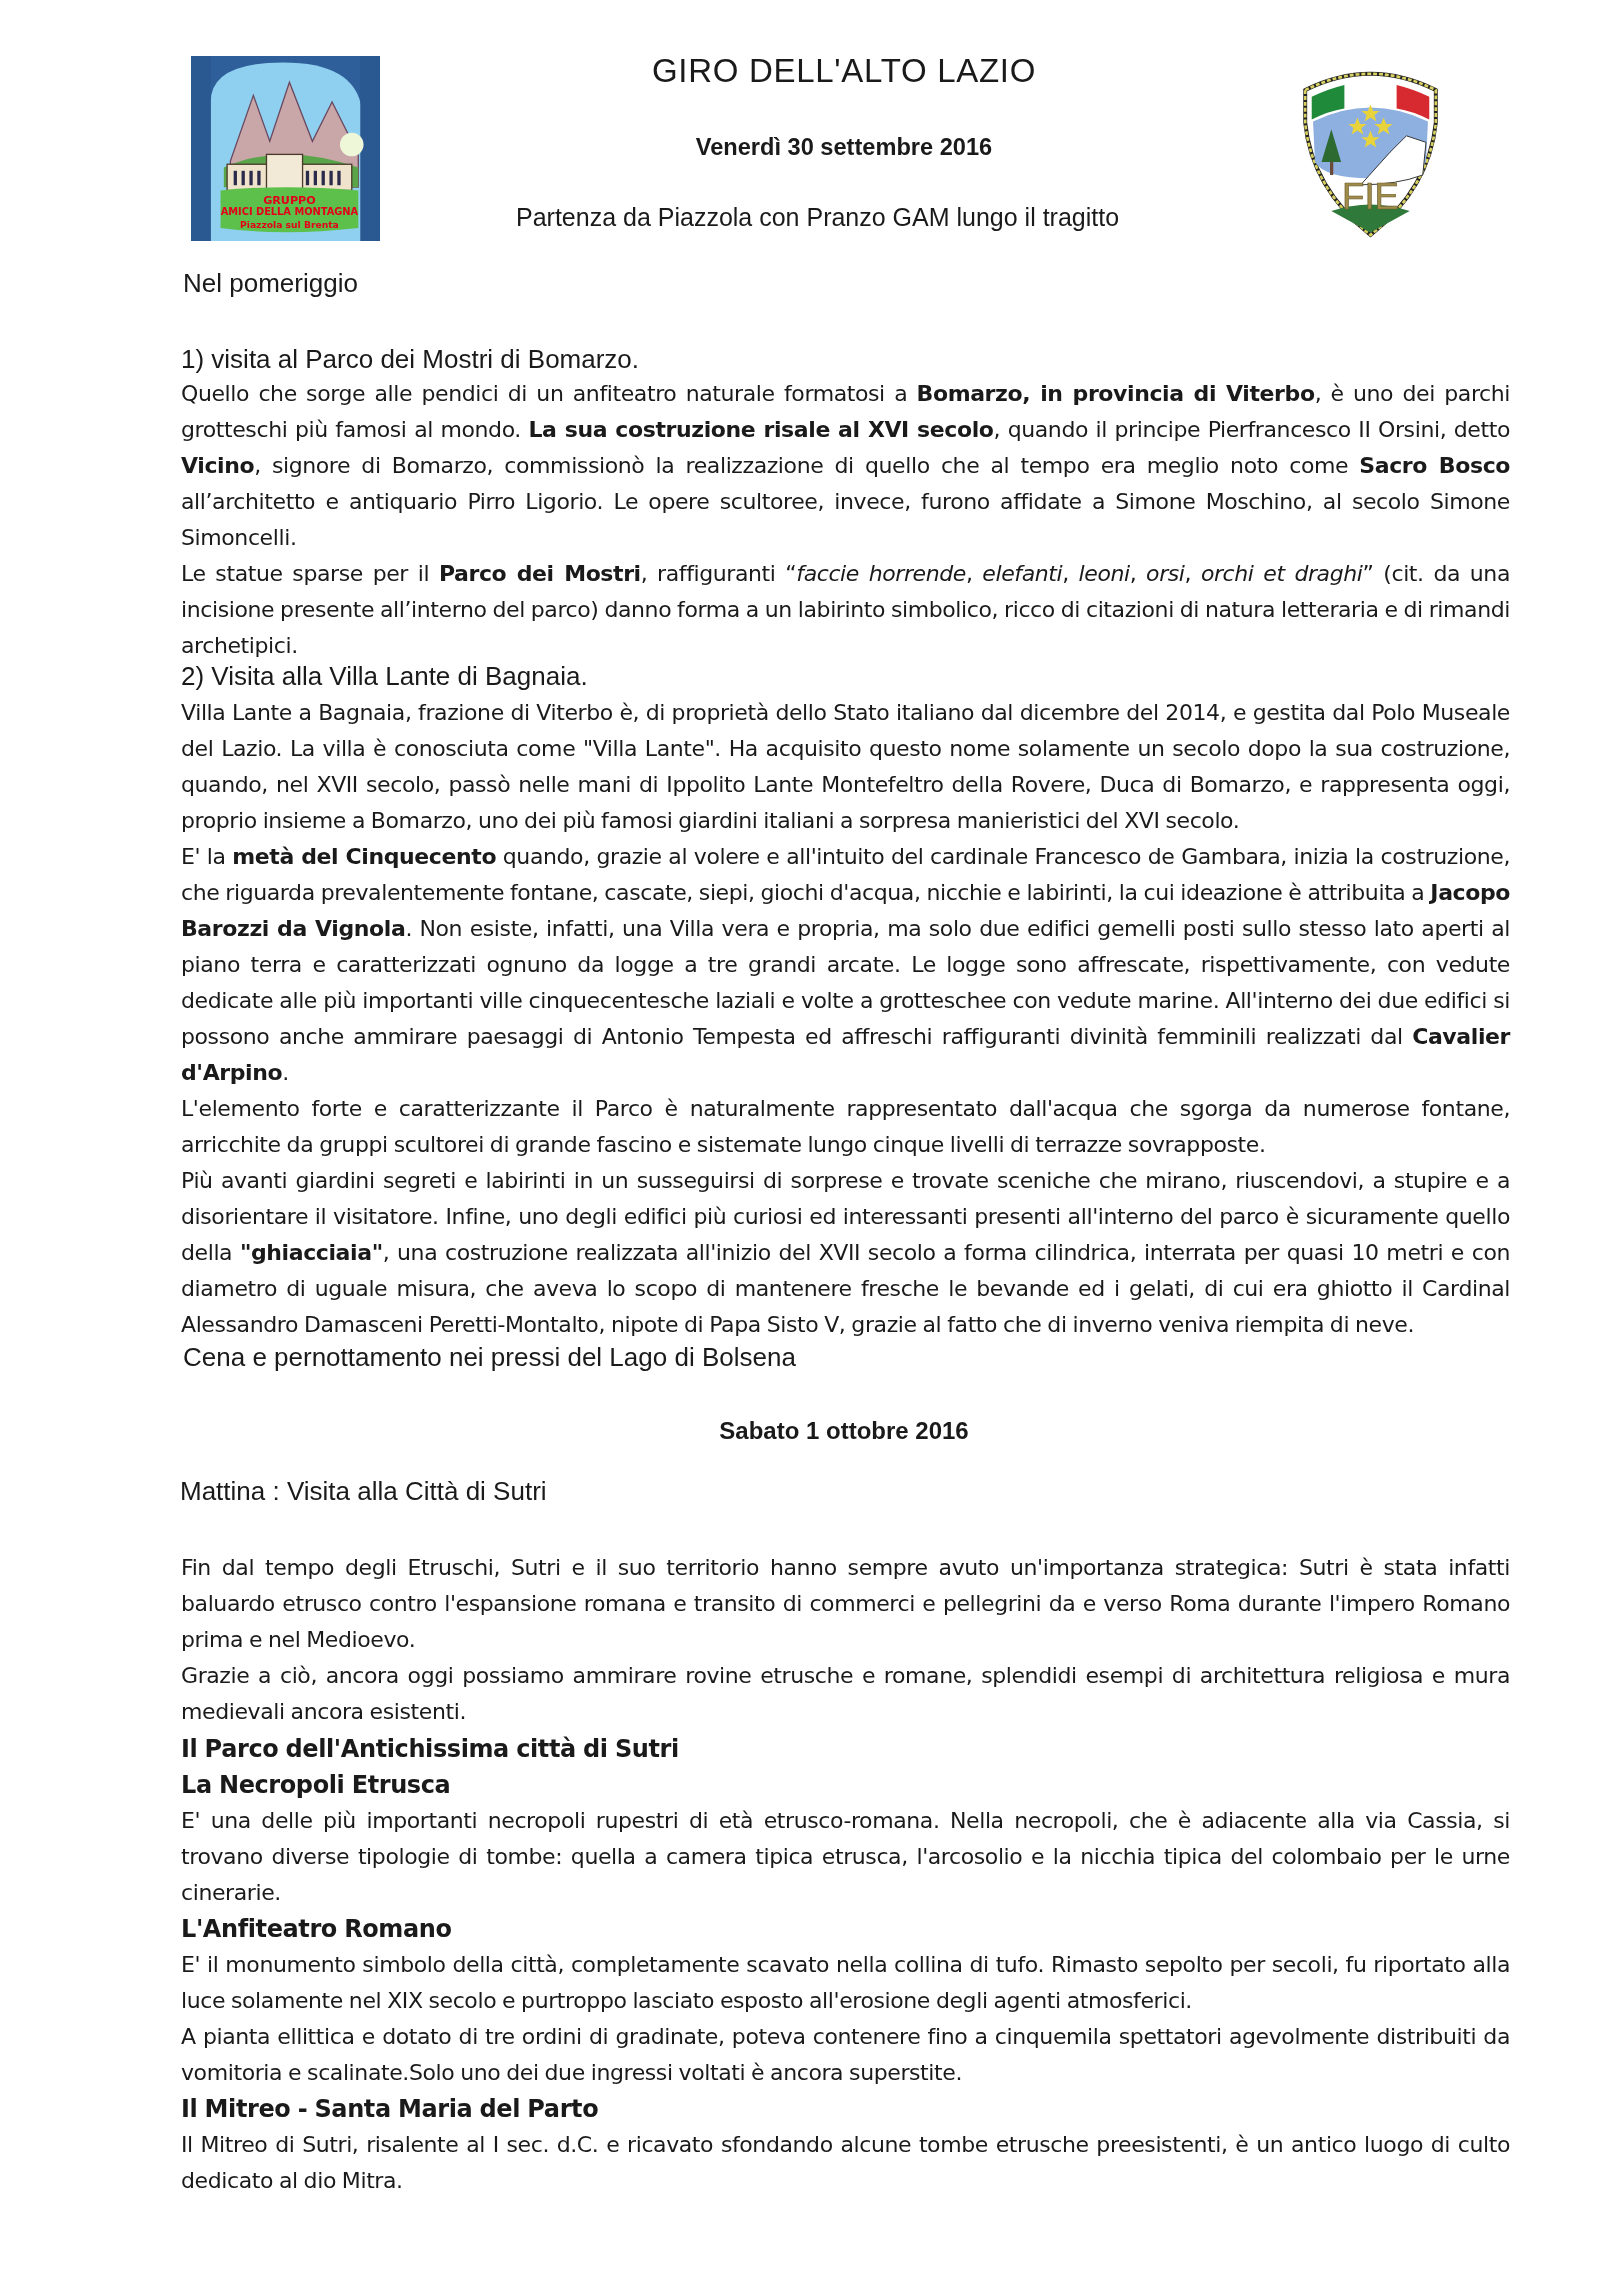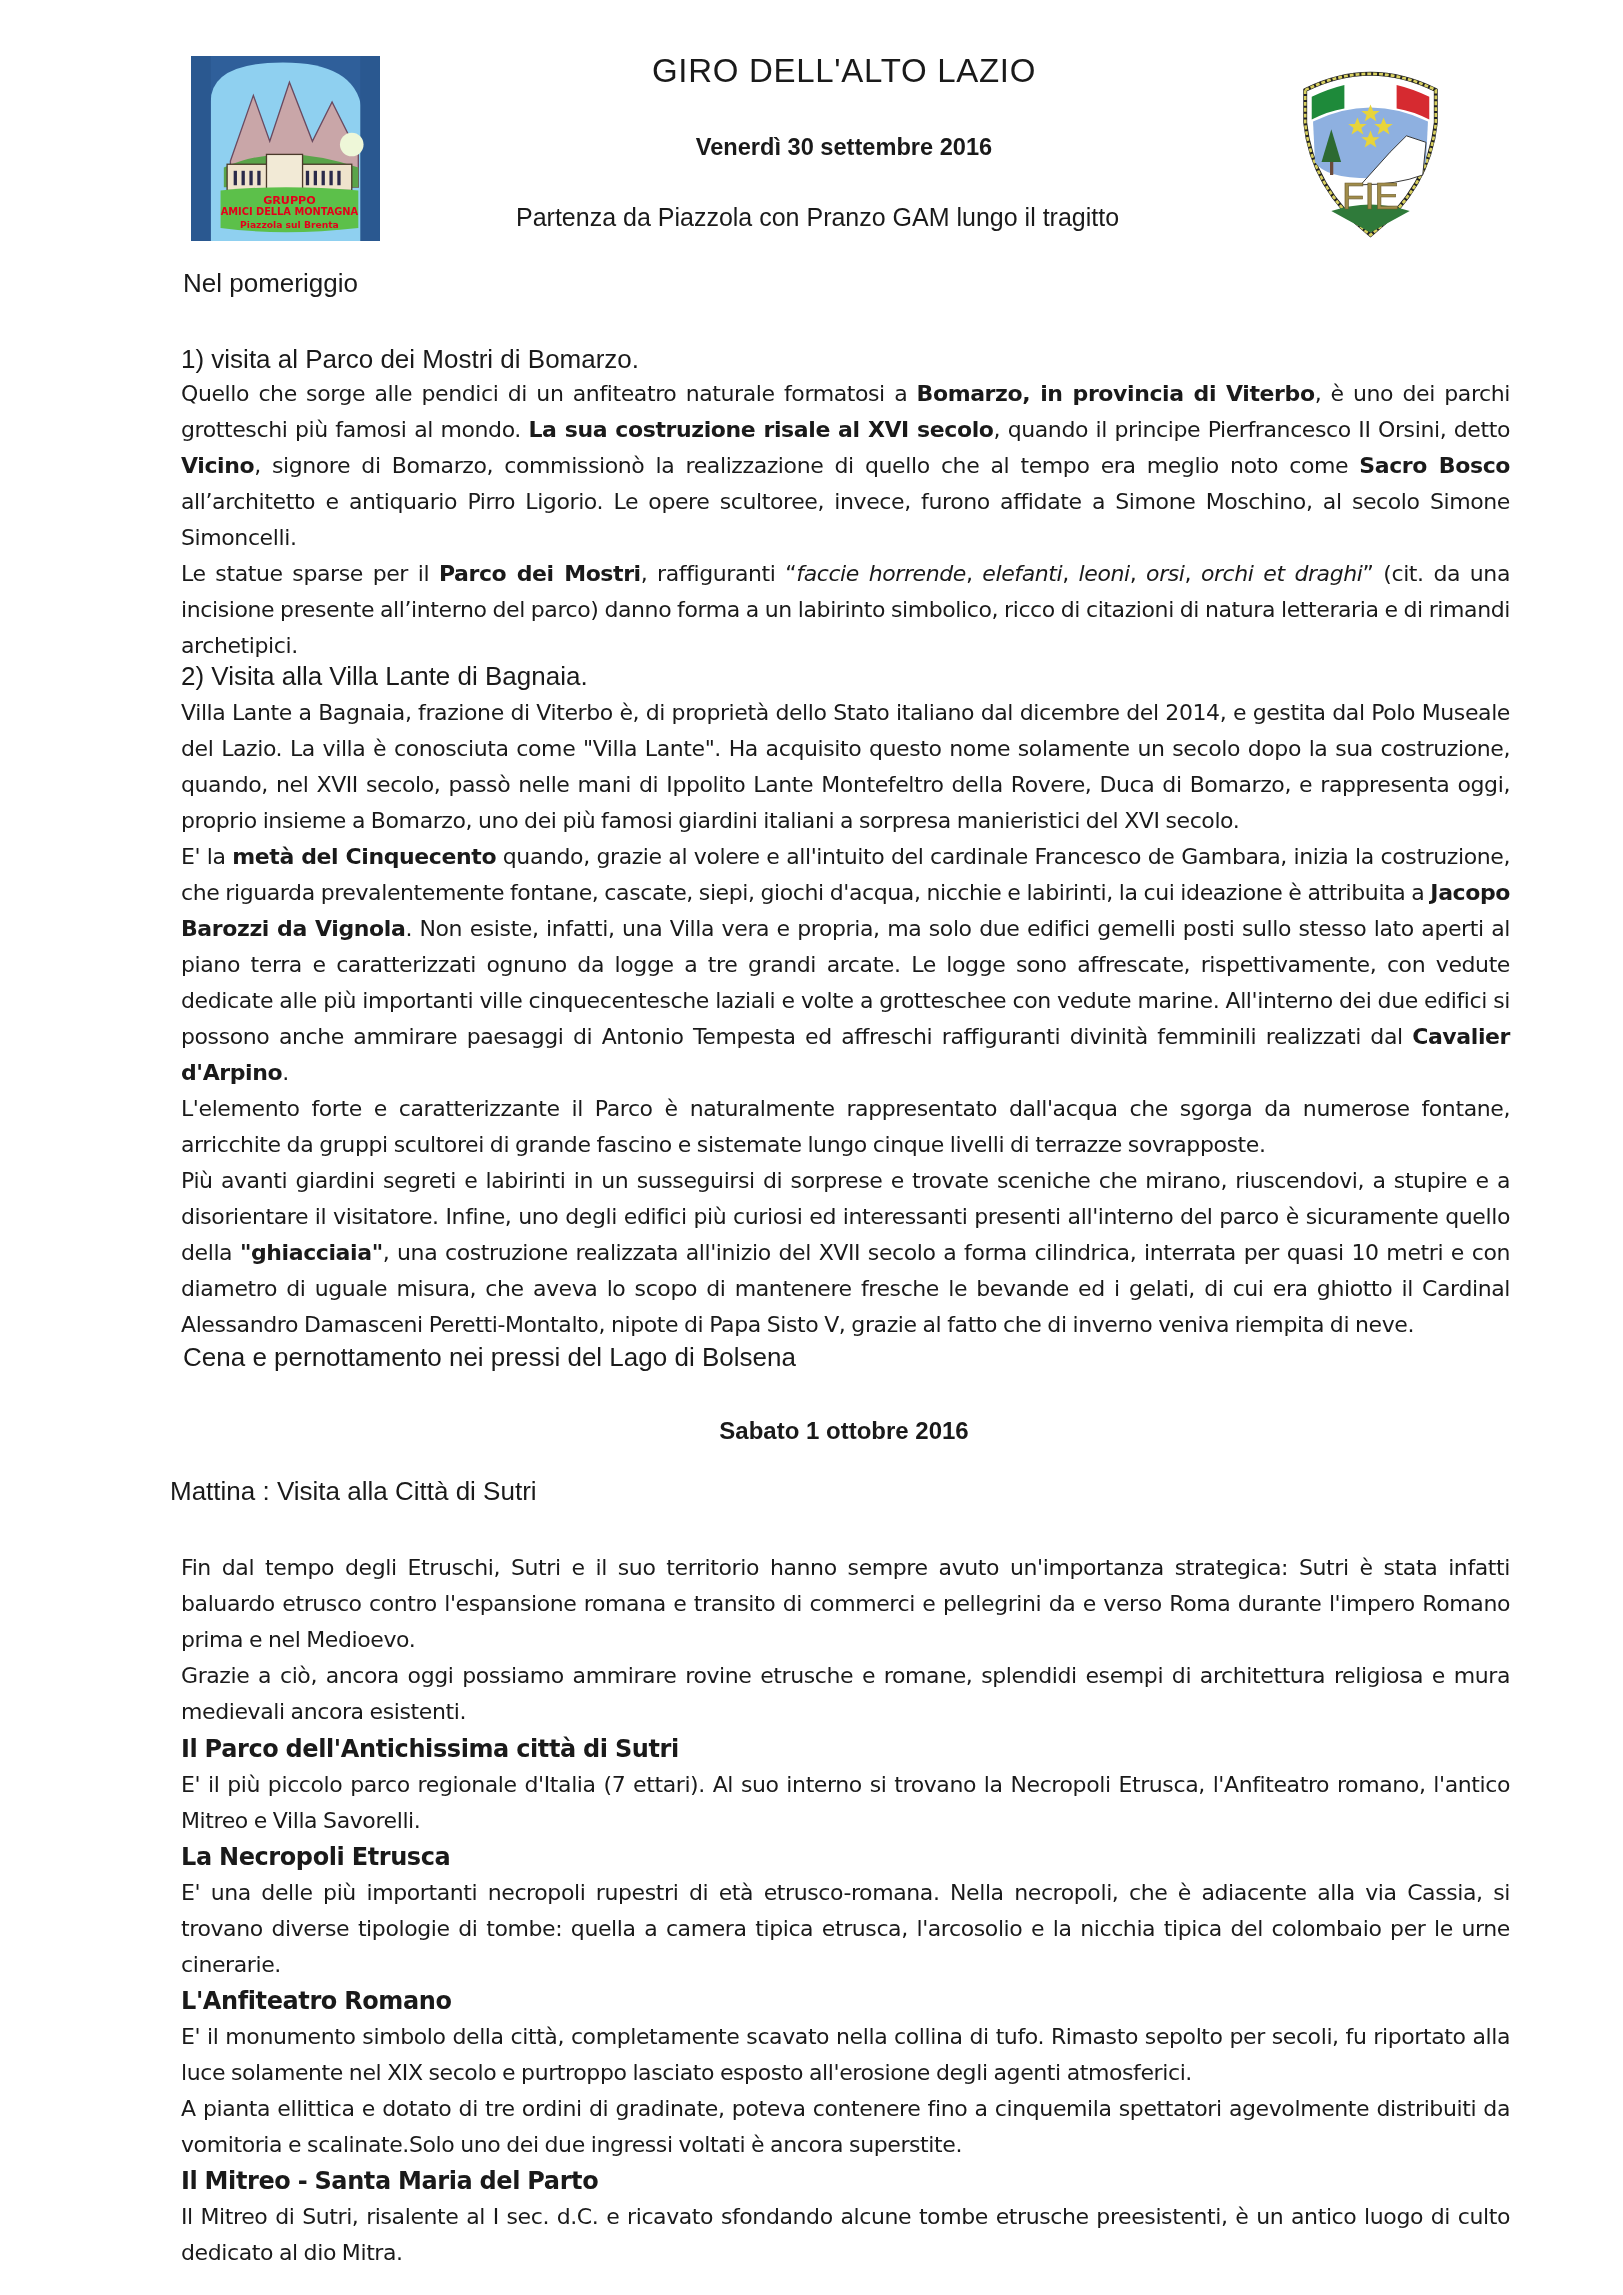--- a/index.html
+++ b/index.html
@@ -100,28 +100,27 @@
 <div class="abs para" style="top:695px;">
   <p><span>Villa Lante a Bagnaia, frazione di Viterbo è, di proprietà dello Stato italiano dal dicembre del 2014, e gestita dal Polo Museale del Lazio. La villa è conosciuta come "Villa Lante". Ha acquisito questo nome solamente un secolo dopo la sua costruzione, quando, nel XVII secolo, passò nelle mani di Ippolito Lante Montefeltro della Rovere, Duca di Bomarzo, e rappresenta oggi, proprio  insieme a Bomarzo, uno dei più famosi giardini italiani a sorpresa manieristici del XVI secolo.</span></p>
   <p><span>E' la </span><b>metà del Cinquecento</b><span> quando, grazie al volere e all'intuito del cardinale Francesco de Gambara, inizia la costruzione, che riguarda prevalentemente fontane, cascate, siepi, giochi d'acqua, nicchie e labirinti, la cui ideazione è attribuita a </span><b>Jacopo Barozzi da Vignola</b><span>. Non esiste, infatti, una Villa vera e propria, ma solo due edifici gemelli posti sullo stesso lato aperti al piano terra e caratterizzati ognuno da logge a tre grandi arcate. Le logge sono affrescate, rispettivamente, con vedute dedicate alle più importanti ville cinquecentesche laziali e volte a grotteschee con vedute marine. All'interno dei due edifici si possono anche ammirare paesaggi di Antonio Tempesta ed affreschi raffiguranti divinità femminili realizzati dal </span><b>Cavalier d'Arpino</b><span>.</span></p>
   <p><span>L'elemento forte e caratterizzante il Parco è naturalmente rappresentato dall'acqua che sgorga da numerose fontane, arricchite da gruppi scultorei di grande fascino e sistemate lungo cinque livelli di terrazze sovrapposte.</span></p>
   <p><span>Più avanti giardini segreti e labirinti in un susseguirsi di sorprese e trovate sceniche che mirano, riuscendovi, a stupire e a disorientare il visitatore. Infine, uno degli edifici più curiosi ed interessanti presenti all'interno del parco è sicuramente quello della </span><b>"ghiacciaia"</b><span>, una costruzione realizzata all'inizio del XVII secolo a forma cilindrica, interrata per quasi 10 metri e con diametro di uguale misura, che aveva lo scopo di mantenere fresche le bevande ed i gelati, di cui era ghiotto il Cardinal Alessandro Damasceni Peretti-Montalto, nipote di Papa Sisto V, grazie al fatto che di inverno veniva riempita di neve.</span></p>
 </div>
 
 <div class="abs section-head" style="left:151px; top:1342px;">Cena e pernottamento nei pressi del Lago di Bolsena</div>
 
 <div class="abs center-bold" style="top:1417px;">Sabato 1 ottobre 2016</div>
-<div class="abs section-head" style="left:138px; top:1476px;">Mattina :  Visita alla Città di Sutri</div>
+<div class="abs section-head" style="left:148px; top:1476px;">Mattina :  Visita alla Città di Sutri</div>
 
 <div class="abs para" style="top:1550px;">
   <p>Fin dal tempo degli Etruschi, Sutri e il suo territorio hanno sempre avuto un'importanza strategica: Sutri è stata infatti baluardo etrusco contro l'espansione romana e transito di commerci e pellegrini da e verso Roma durante l'impero Romano prima e nel Medioevo.</p>
   <p>Grazie a ciò, ancora oggi possiamo ammirare rovine etrusche e romane, splendidi esempi di architettura religiosa e mura medievali ancora esistenti.</p>
 
   <div class="subhead" style="margin-top:1.3px;"> Il Parco dell'Antichissima città di Sutri</div>
-  <p>E' il più piccolo parco regionale d'Italia (7 ettari). Al suo interno si trovano la Necropoli Etrusca, l'Anfiteatro romano, l'antico  Mitreo e Villa Savorelli.</p>
 
   <div class="subhead"> La Necropoli Etrusca</div>
   <p>E' una delle più importanti necropoli rupestri di età etrusco-romana. Nella necropoli, che è adiacente alla via Cassia, si trovano diverse tipologie di tombe: quella a camera tipica etrusca, l'arcosolio e la nicchia tipica del colombaio per le urne cinerarie.</p>
 
   <div class="subhead">  L'Anfiteatro Romano</div>
   <p>E' il monumento simbolo della città, completamente scavato nella collina di tufo. Rimasto sepolto per secoli, fu riportato alla luce solamente nel XIX secolo e purtroppo lasciato esposto all'erosione degli agenti atmosferici.</p>
   <p>A pianta ellittica e dotato di tre ordini di gradinate, poteva contenere fino a cinquemila spettatori agevolmente distribuiti da vomitoria e scalinate.Solo uno dei due ingressi voltati è ancora superstite.</p>
 
   <div class="subhead">Il Mitreo - Santa Maria del Parto</div>
   <p>Il Mitreo di Sutri, risalente al I sec. d.C. e ricavato sfondando alcune tombe etrusche preesistenti, è un antico luogo di culto dedicato al dio Mitra.</p>

